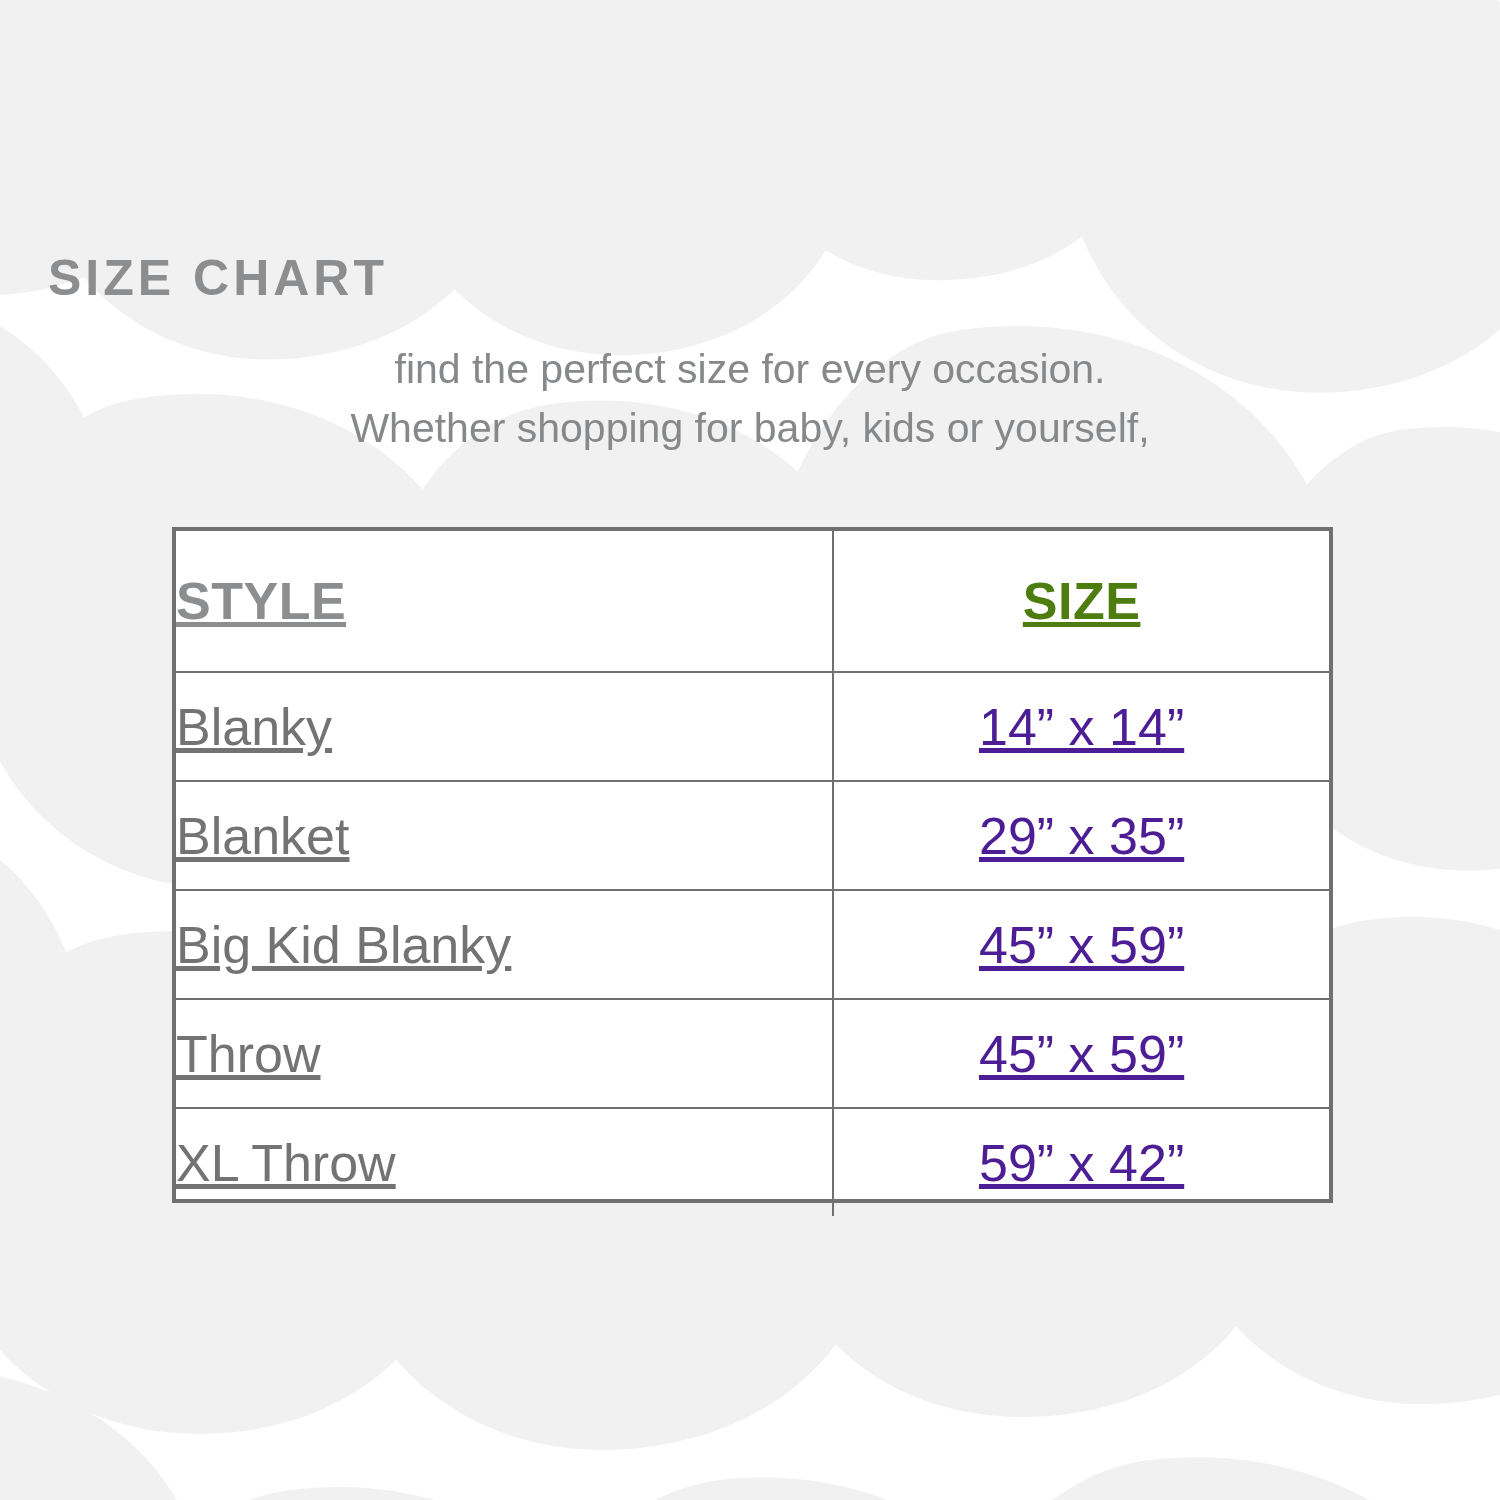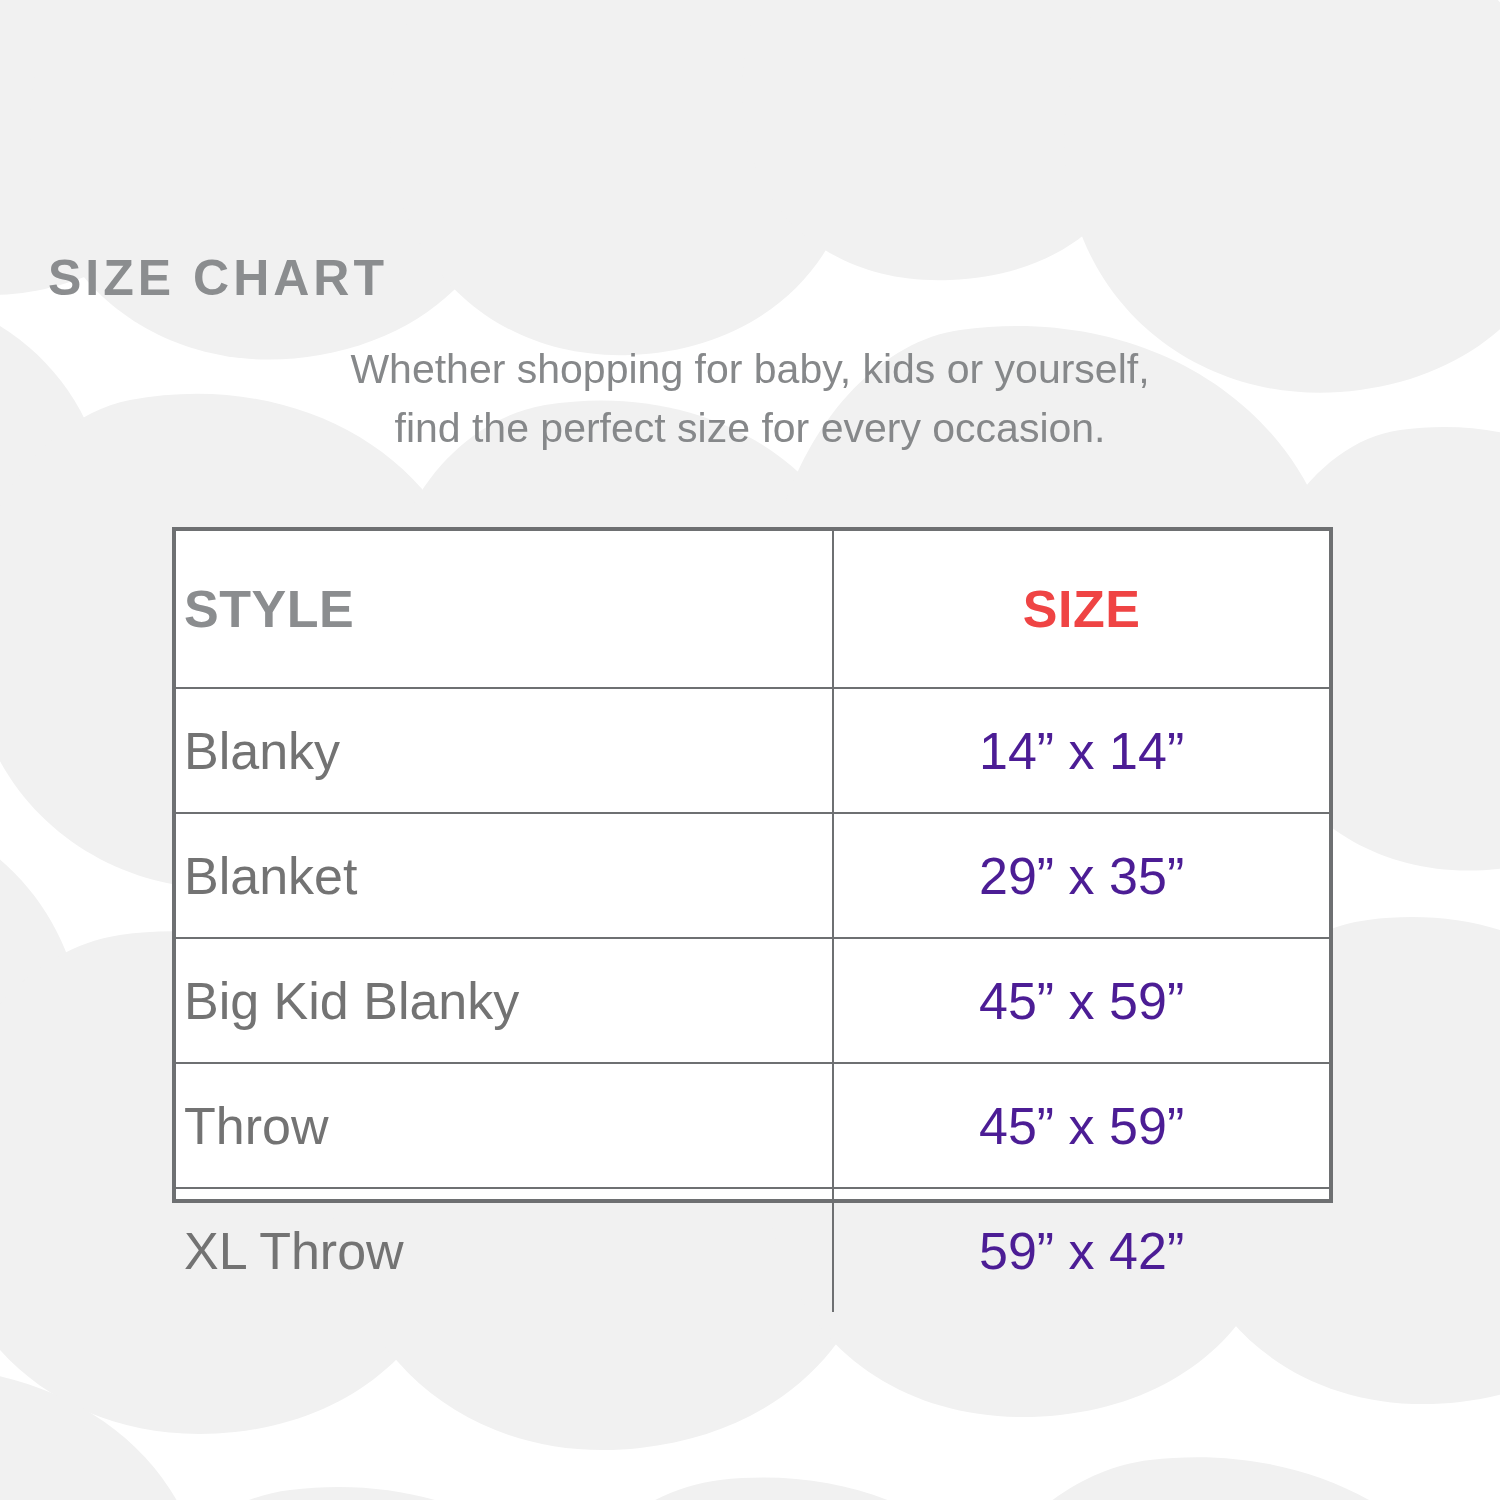--- a/index.html
+++ b/index.html
@@ -75,22 +75,23 @@
     height: 100%;
     border-collapse: collapse;
     table-layout: fixed;
   }
   table.size-table col.c-style { width: 57%; }
   table.size-table col.c-size  { width: 43%; }
 
   table.size-table th,
   table.size-table td {
     border: 0;
-    padding: 8px;
+    padding: 0;
     vertical-align: middle;
+    text-decoration: underline;
   }
 
   
   table.size-table th.col-style,
   table.size-table td.col-style {
     border-right: 2px solid #6e7072;
   }
   
   table.size-table tr + tr th,
   table.size-table tr + tr td {
@@ -103,21 +104,21 @@
     font-size: 52px;
     font-weight: bold;
     color: #8b8d8f;
     letter-spacing: 0.5px;
     height: 140px;
   }
   th.col-size {
     text-align: center;
     font-size: 52px;
     font-weight: bold;
-    color: #ef4444;
+    color: #4d7c0f;
     letter-spacing: 0.5px;
     height: 140px;
   }
 
   td.col-style {
     text-align: left;
     padding-left: 82px;
     font-size: 52px;
     font-weight: 300;
     color: #737373;
@@ -180,22 +181,22 @@
     <path d="M 1150 1460 C 1320 1440 1470 1530 1498 1668 C 1526 1808 1425 1920 1260 1935
              C 1098 1950 965 1858 950 1720 C 935 1592 1042 1472 1150 1460 Z"></path>
   </g>
 </svg>
 
 <div id="content">
 
   <div class="page-title">SIZE CHART</div>
 
   <div class="subtitle">
+    <span class="line">find the perfect size for every occasion.</span>
     <span class="line">Whether shopping for baby, kids or yourself,</span>
-    <span class="line">find the perfect size for every occasion.</span>
   </div>
 
   <div class="size-table-wrap">
     <table class="size-table">
       <colgroup>
         <col class="c-style">
         <col class="c-size">
       </colgroup>
       <tbody>
         <tr>

